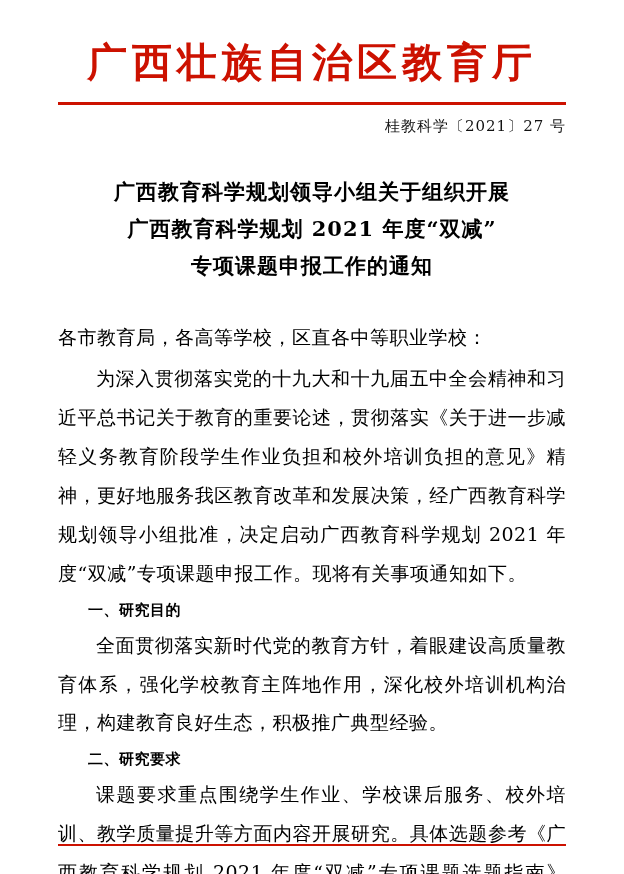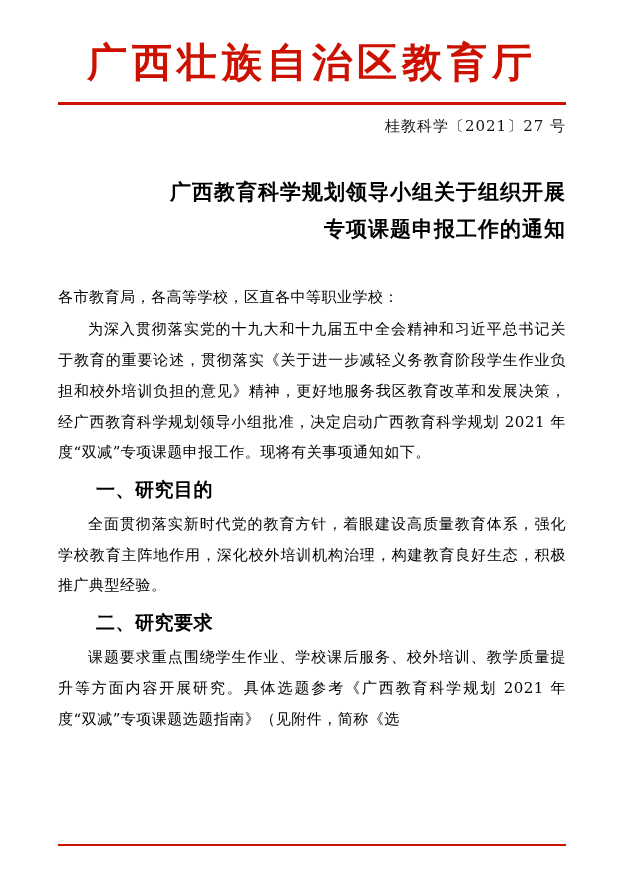--- a/index.html
+++ b/index.html
@@ -41,51 +41,51 @@
     width: 100%;
   }
   .doc-number {
     text-align: right;
     margin-top: 12px;
     font-size: 15px;
     letter-spacing: 1px;
     color: #111;
   }
   .doc-title {
-    text-align: right;
+    text-align: center;
     margin-top: 38px;
     font-weight: bold;
     font-size: 21px;
     line-height: 1.75;
     letter-spacing: 1px;
     color: #000;
   }
   .doc-title .line {
     display: block;
     white-space: nowrap;
   }
   .body-block {
     margin-top: 34px;
   }
   p.para {
     margin: 0 0 2px 0;
-    font-size: 15px;
+    font-size: 19px;
     line-height: 2.05;
     text-align: justify;
     letter-spacing: 0.5px;
     color: #000;
   }
   p.indent {
     text-indent: 2em;
   }
   p.heading {
     text-indent: 2em;
     font-weight: bold;
     margin: 0;
-    font-size: 19px;
+    font-size: 15px;
     line-height: 2.05;
     letter-spacing: 0.5px;
   }
   .bottom-rule {
     position: absolute;
     left: 58px;
     right: 58px;
     bottom: 28px;
     height: 2px;
     background: #cc1100;
@@ -98,20 +98,21 @@
 
   <div class="masthead">
     <div class="masthead-title">广西壮族自治区教育厅</div>
   </div>
   <div class="red-rule"></div>
 
   <div class="doc-number">桂教科学〔2021〕27 号</div>
 
   <div class="doc-title">
     <span class="line">广西教育科学规划领导小组关于组织开展</span>
+    <span class="line">广西教育科学规划 2021 年度“双减”</span>
     <span class="line">专项课题申报工作的通知</span>
   </div>
 
   <div class="body-block">
     <p class="para">各市教育局，各高等学校，区直各中等职业学校：</p>
     <p class="para indent">为深入贯彻落实党的十九大和十九届五中全会精神和习近平总书记关于教育的重要论述，贯彻落实《关于进一步减轻义务教育阶段学生作业负担和校外培训负担的意见》精神，更好地服务我区教育改革和发展决策，经广西教育科学规划领导小组批准，决定启动广西教育科学规划 2021 年度“双减”专项课题申报工作。现将有关事项通知如下。</p>
     <p class="heading">一、研究目的</p>
     <p class="para indent">全面贯彻落实新时代党的教育方针，着眼建设高质量教育体系，强化学校教育主阵地作用，深化校外培训机构治理，构建教育良好生态，积极推广典型经验。</p>
     <p class="heading">二、研究要求</p>
     <p class="para indent">课题要求重点围绕学生作业、学校课后服务、校外培训、教学质量提升等方面内容开展研究。具体选题参考《广西教育科学规划 2021 年度“双减”专项课题选题指南》（见附件，简称《选</p>

